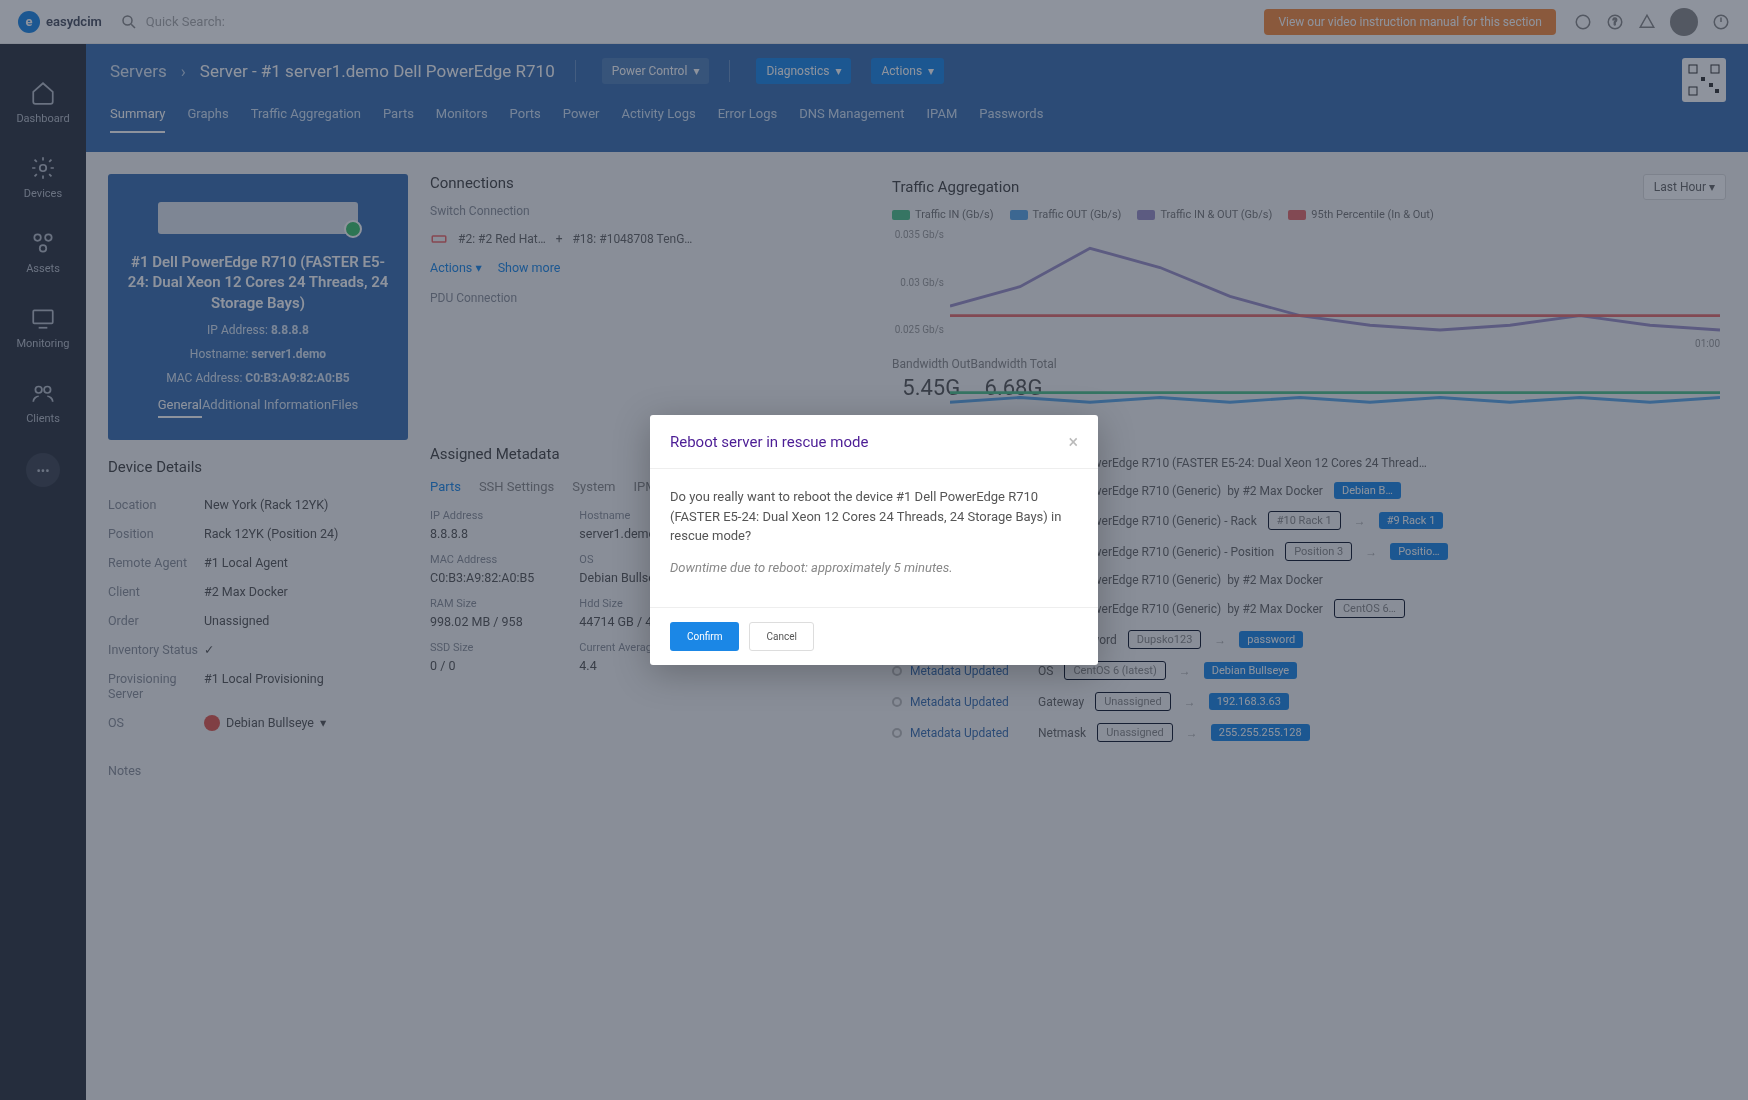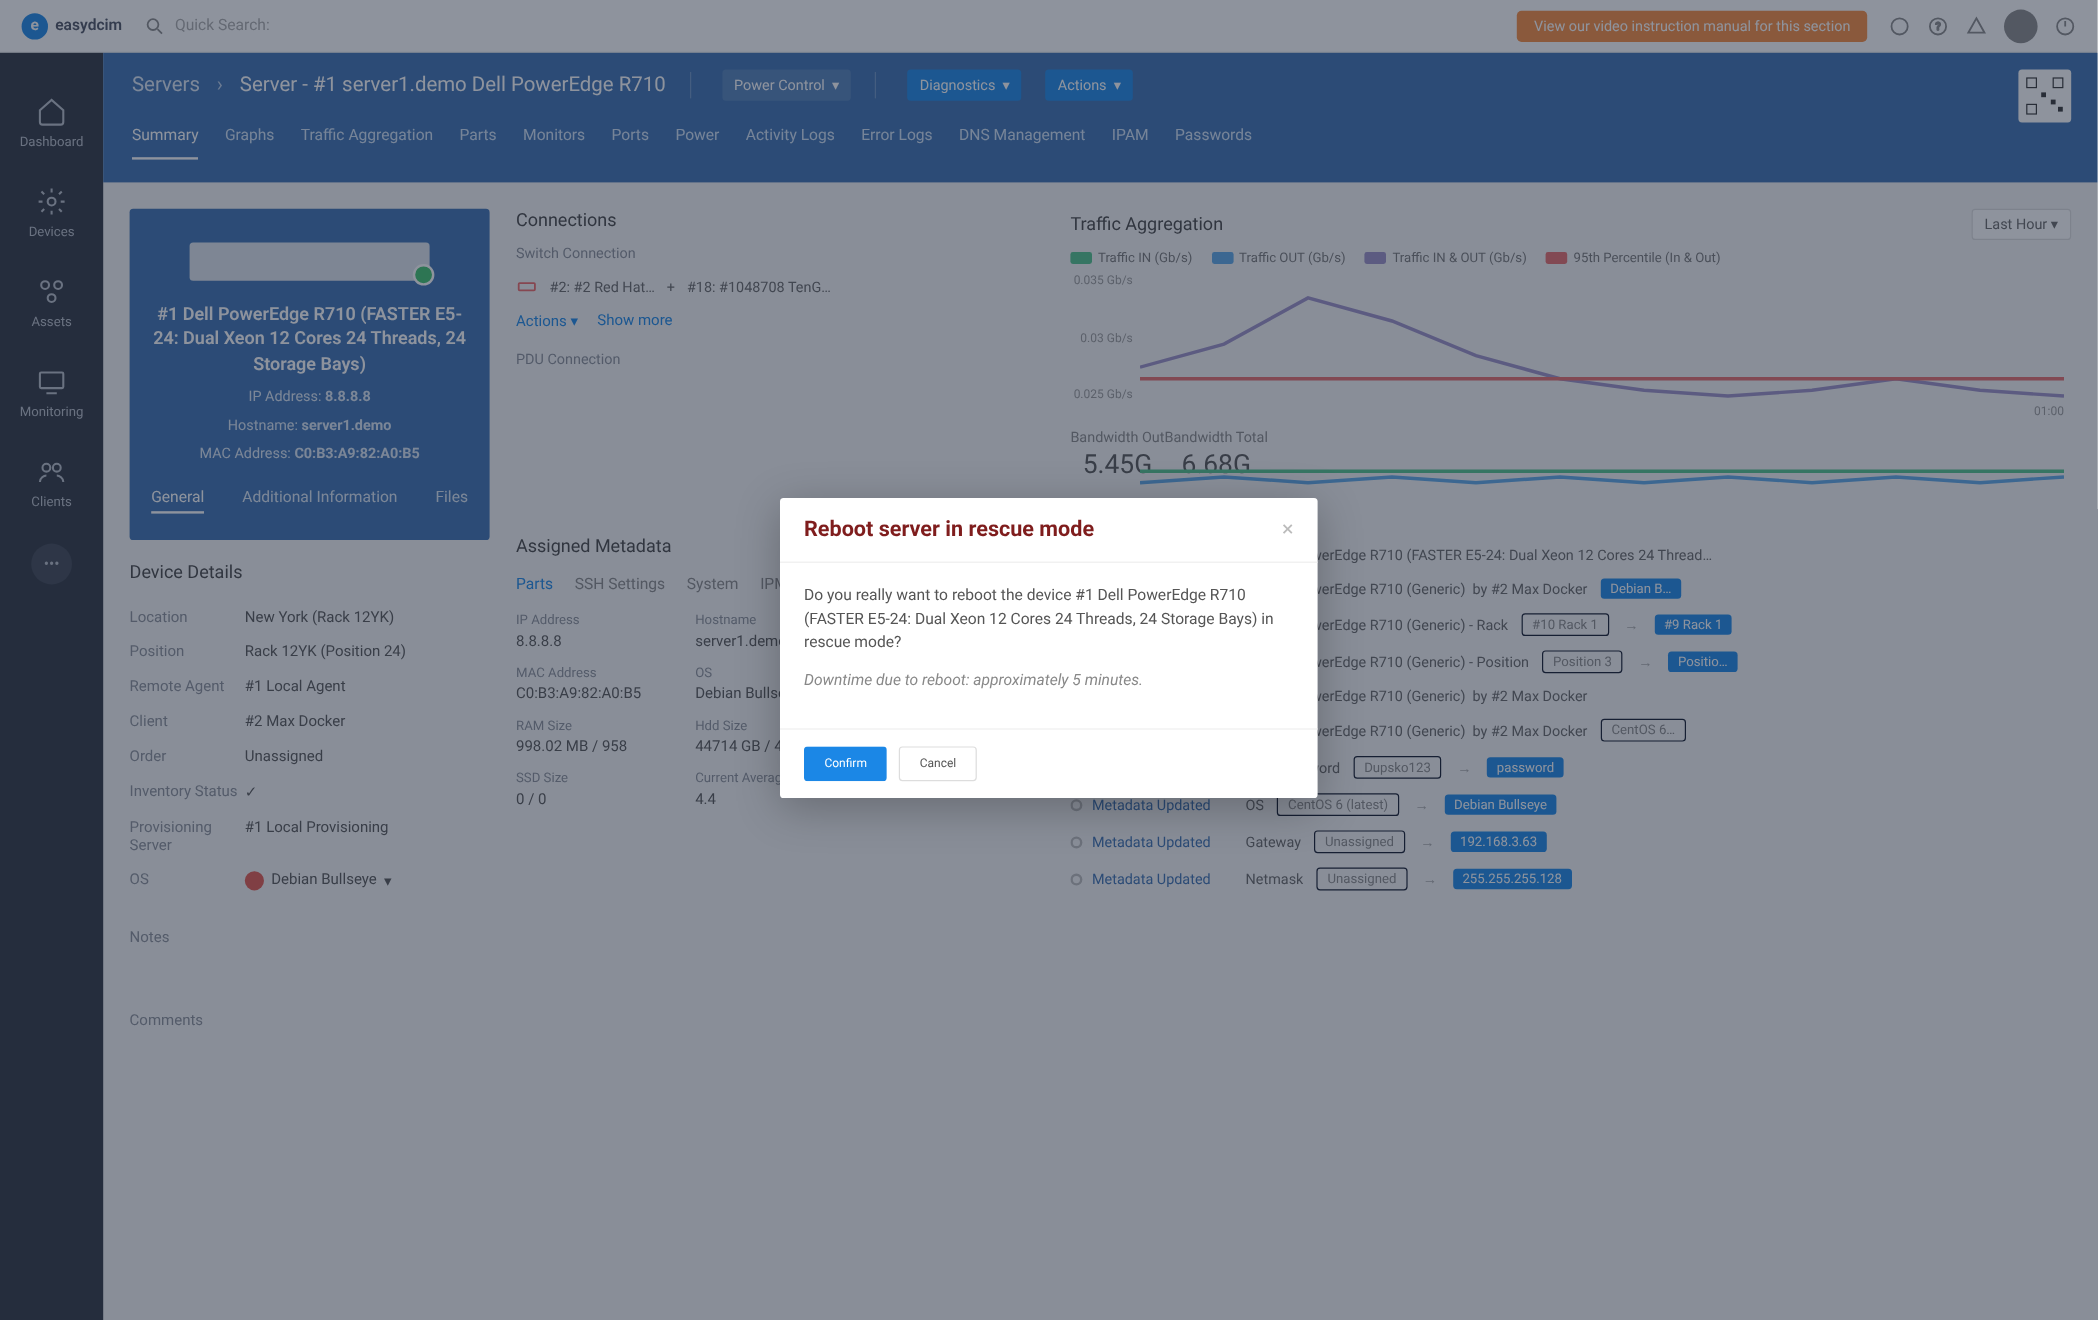--- a/index.html
+++ b/index.html
@@ -36,21 +36,21 @@
 
 .content{position:absolute;left:86px;right:0;top:152px;bottom:0;padding:22px;overflow:hidden}
 .grid{display:grid;grid-template-columns:300px 440px 1fr;gap:22px}
 .title{font-size:15px;color:#444;margin-bottom:12px}
 
 .hero{background:#3a6fb0;color:#fff;padding:22px 18px;text-align:center;border-radius:3px}
 .srvimg{background:#dfe5ec;height:32px;border-radius:3px;margin:6px auto 18px;width:200px;position:relative}
 .srvimg::after{content:"";position:absolute;right:-4px;bottom:-4px;width:14px;height:14px;border-radius:50%;background:#3cc26b;border:2px solid #fff}
 .hero h3{font-size:15px;font-weight:600;line-height:1.35}
 .hero .meta{font-size:12px;color:#d9e5f3;margin-top:10px}
-.hero .tabs{display:flex;justify-content:space-between;margin-top:22px;font-size:13px}
+.hero .tabs{display:flex;justify-content:center;margin-top:12px;font-size:13px}
 .hero .tabs span{color:#d9e5f3}
 .hero .tabs span.on{color:#fff;border-bottom:2px solid #fff;padding-bottom:4px}
 .details{margin-top:18px}
 .details .title{margin-bottom:14px}
 .drow{display:flex;padding:7px 0;font-size:12.5px}
 .drow .k{flex:0 0 96px;color:#8a8f98}
 .drow .v{color:#555}
 .osrow{display:flex;align-items:center;gap:6px;color:#e2574c}
 .osdot{width:16px;height:16px;border-radius:50%;background:#e2574c}
 
@@ -82,21 +82,21 @@
 .logrow .typ{color:#3a6fb0;flex:0 0 120px}
 .logrow .txt{color:#666;overflow:hidden;text-overflow:ellipsis}
 .pill{display:inline-block;padding:2px 8px;border-radius:3px;font-size:11px;margin:0 3px}
 .pill.out{border:1px solid #0f172a;color:#888}
 .pill.blue{background:#1b87e6;color:#fff}
 .arrw{color:#aaa;margin:0 2px}
 .bullet{width:10px;height:10px;border:2px solid #bbb;border-radius:50%;flex-shrink:0}
 
 .modal{position:absolute;left:50%;top:50%;transform:translate(-50%,-54%);width:448px;background:#fff;border-radius:3px;z-index:60;box-shadow:0 8px 36px rgba(0,0,0,.25)}
 .modal-hd{padding:16px 20px;border-bottom:1px solid #eee;display:flex;justify-content:space-between;align-items:center}
-.modal-hd h4{font-size:18px;color:#7f1d1d;font-weight:700}
+.modal-hd h4{font-size:15px;color:#4c1d95;font-weight:400}
 .close{color:#bbb;font-size:18px;cursor:pointer}
 .modal-bd{padding:18px 20px;font-size:13px;color:#555;line-height:1.5}
 .modal-bd p{margin-bottom:12px}
 .modal-bd em{color:#888;font-style:italic}
 .modal-ft{padding:14px 20px;border-top:1px solid #eee;display:flex;gap:10px}
 .btn{padding:8px 16px;border-radius:3px;font-size:10px;cursor:pointer;border:1px solid transparent}
 .btn.pri{background:#1b87e6;color:#fff}
 .btn.sec{background:#fff;border-color:#ddd;color:#555}
 svg{display:block}
 </style>
@@ -276,23 +276,20 @@
               <div class="k">OS</div>
               <div class="v osrow">
                 <span class="osdot"></span>
                 <span>Debian Bullseye</span> 
                 <span>▾</span>
               </div>
             </div>
           <div class="drow" style="margin-top:18px">
               <div class="k">Notes</div>
             </div>
-          <div class="drow" style="margin-top:40px">
-              <div class="k">Comments</div>
-            </div>
         </div>
       </div>
 
       <div class="mid">
         <div>
           <div class="title">Connections</div>
           <div style="font-size:12px;color:#8a8f98;margin-bottom:6px">Switch Connection</div>
           <div class="conrow">
             <svg width="18" height="18" viewBox="0 0 24 24" fill="none" stroke="#e66" stroke-width="2">
                 <rect x="3" y="8" width="18" height="8" rx="1"></rect>

